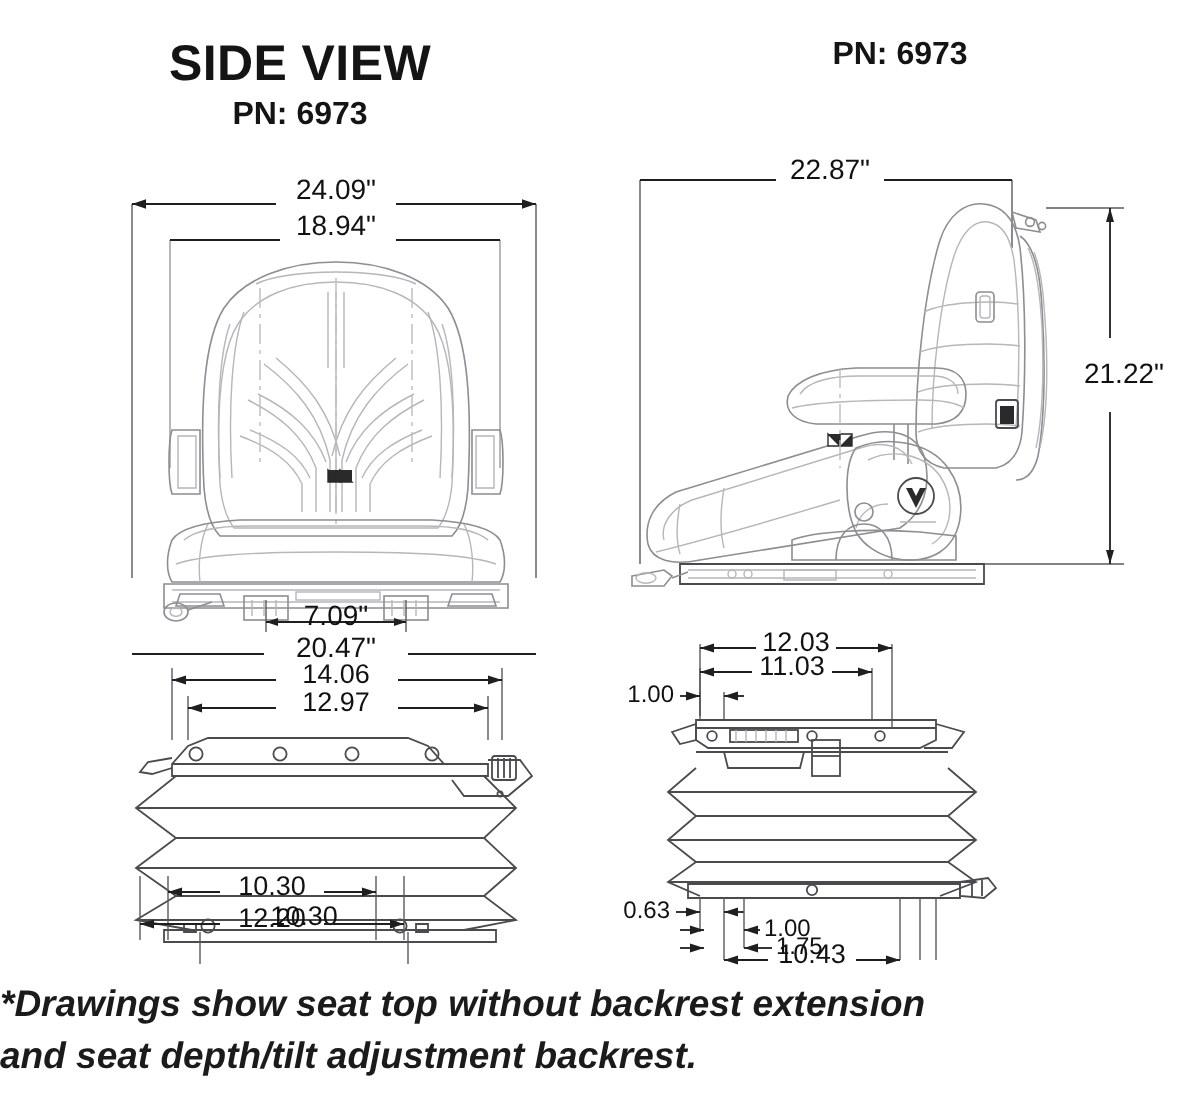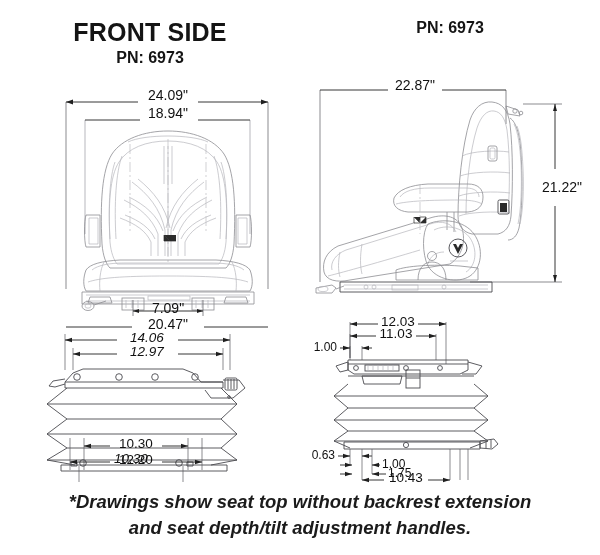--- a/index.html
+++ b/index.html
@@ -43,21 +43,21 @@
   #title-front { left: 20px; top: 18px; width: 260px; }
   #title-side  { left: 330px; top: 18px; width: 240px; }
 
   
   .dwg {
     position: absolute;
     overflow: visible;
   }
   #front-view-drawing  { left: 40px;  top: 84px;  width: 260px; height: 230px; }
   #side-view-drawing   { left: 310px; top: 84px;  width: 285px; height: 215px; }
-  #front-base-drawing  { left: 35px;  top: 326px; width: 265px; height: 155px; font-style: italic; }
+  #front-base-drawing  { left: 56px;  top: 326px; width: 265px; height: 155px; }
   #side-base-drawing   { left: 310px; top: 308px; width: 285px; height: 172px; }
 
   svg { display: block; overflow: visible; }
   .ln      { fill: none; stroke: #8d8d92; stroke-width: 0.8; }
   .ln-lt   { fill: none; stroke: #b6b6bb; stroke-width: 0.7; }
   .ln-dk   { fill: none; stroke: #4a4a4f; stroke-width: 0.9; }
   .fill-dk { fill: #2a2a2a; }
   .ctr     { fill: none; stroke: #bdbdc2; stroke-width: 0.7; stroke-dasharray: 10 3 2 3; }
 
   
@@ -76,36 +76,35 @@
   .dim-txt.lg { font-size: 14px; }
   .dim-txt.start { text-anchor: start; }
   .dim-txt.end { text-anchor: end; }
 
   
   #footnote {
     position: absolute;
     left: 0;
     top: 489px;
     width: 600px;
-    text-align: center;
     font-style: italic;
     font-weight: bold;
     font-size: 18.5px;
     line-height: 1.42;
     color: #1b1b1b;
   }
   #footnote span { display: block; }
 </style>
 </head>
 <body>
 
 <div class="sheet">
 
   <div class="title-block" id="title-front">
-    <span class="view-name">FRONT SIDE</span>
+    <span class="view-name">SIDE VIEW</span>
     <span class="pn">PN: 6973</span>
   </div>
 
   <div class="title-block" id="title-side">
     <span class="pn">PN: 6973</span>
   </div>
 
   <div class="dwg" id="front-view-drawing">
     <svg width="260" height="232" viewBox="0 0 260 232">
       <defs>
@@ -544,16 +543,16 @@
         <line class="dim-line" x1="118" y1="172" x2="140" y2="172"></line>
         <path class="arrow" d="M52,172 L59,169.8 L59,174.2 Z"></path>
         <path class="arrow" d="M140,172 L133,169.8 L133,174.2 Z"></path>
         <text class="dim-txt" x="96" y="170">10.43</text>
       </g>
     </svg>
   </div>
 
   <div id="footnote">
     <span>*Drawings show seat top without backrest extension</span>
-    <span>and seat depth/tilt adjustment handles.</span>
+    <span>and seat depth/tilt adjustment backrest.</span>
   </div>
 
 </div>
 
 </body></html>

